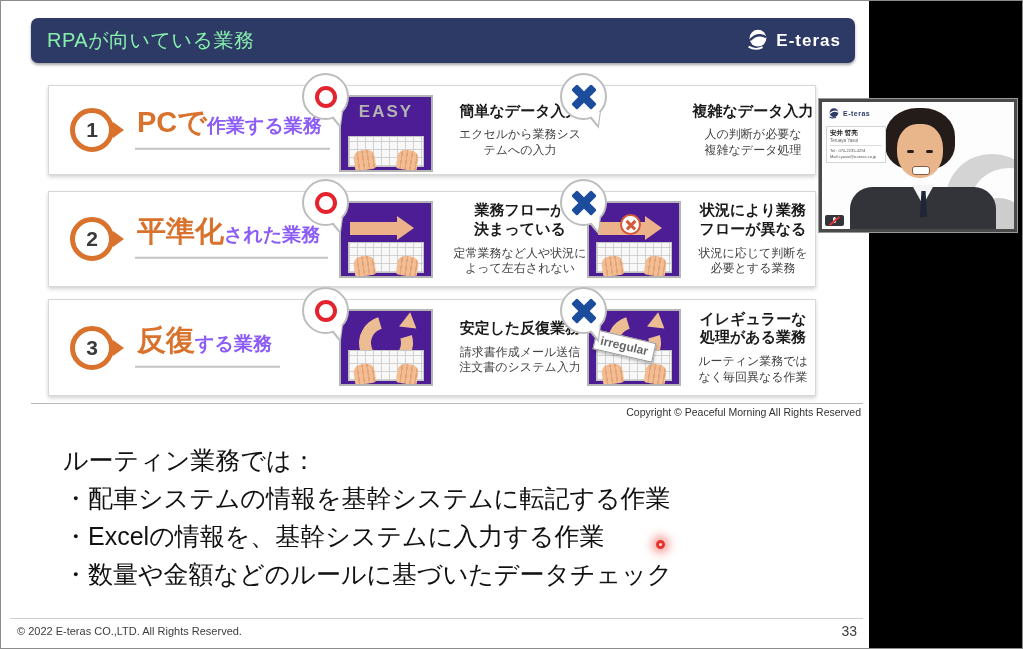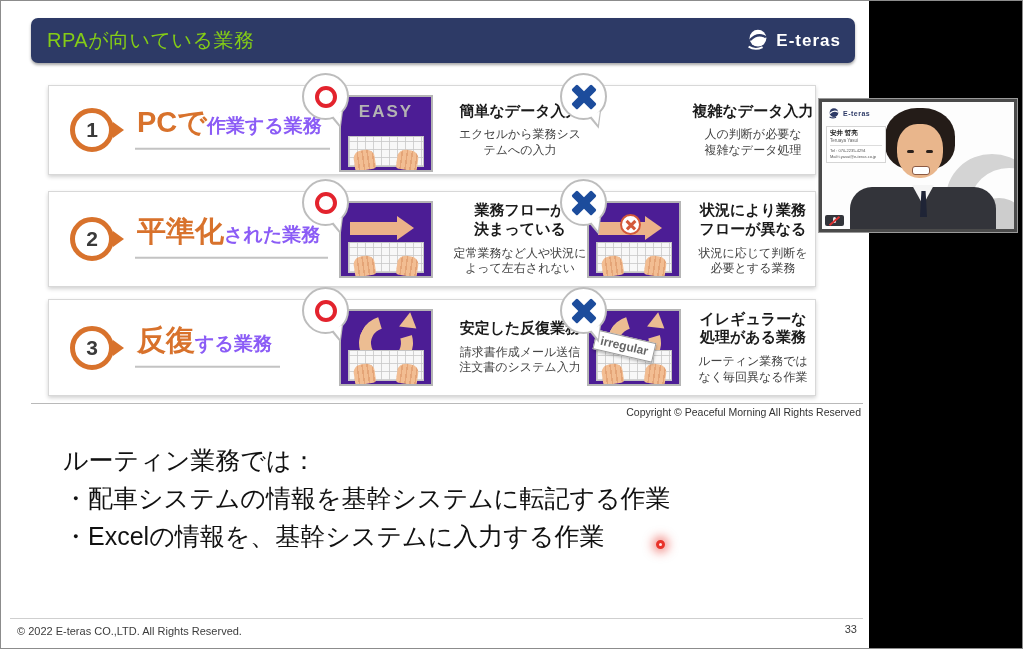--- a/index.html
+++ b/index.html
@@ -2,21 +2,21 @@
 <html><head>
 <meta charset="utf-8">
 <style>
   html,body{margin:0;padding:0;background:#e8e8e8;font-family:"Liberation Sans","DejaVu Sans",sans-serif;}
   .screen{position:relative;width:1023px;height:649px;background:#fff;border:1px solid #8c8c8c;overflow:hidden;box-sizing:border-box;}
   .black-strip{position:absolute;top:0;right:0;width:153px;height:649px;background:#000;}
 
   
   .title-bar{position:absolute;left:30px;top:17px;width:824px;height:45px;background:#2d3a66;border-radius:7px;
              display:flex;align-items:center;box-shadow:0 2px 3px rgba(0,0,0,.35);z-index:2;}
-  .title-text{color:#84cc16;font-size:20px;letter-spacing:.5px;padding-left:16px;}
+  .title-text{color:#86efac;font-size:20px;letter-spacing:.5px;padding-left:16px;}
   .brand{position:absolute;right:14px;top:0;height:45px;display:flex;align-items:center;gap:5px;}
   .brand-name{color:#fff;font-size:17px;font-weight:bold;letter-spacing:1px;}
 
   
   .row{position:absolute;left:47px;width:768px;background:#fff;border:1px solid #d8d8d8;
        box-shadow:0 2px 4px rgba(0,0,0,.18);box-sizing:border-box;}
   .numwrap{position:absolute;left:21px;top:50%;transform:translateY(-50%);width:62px;height:44px;}
   .numcircle{position:absolute;left:0;top:0;width:44px;height:44px;border:5px solid #d8722c;border-radius:50%;
              box-sizing:border-box;display:flex;align-items:center;justify-content:center;background:#fff;}
   .numtext{font-size:21px;font-weight:bold;color:#3a3a3a;}
@@ -76,21 +76,21 @@
   .graphic-divider{position:absolute;left:30px;top:402px;width:832px;height:1px;background:#b9b9b9;}
   .graphic-copyright{position:absolute;right:161px;top:405px;font-size:10.5px;color:#333;}
 
   .notes-heading{position:absolute;left:62px;top:443px;font-size:25px;color:#111;}
   .notes-bullet{position:absolute;left:62px;font-size:25px;color:#111;white-space:nowrap;}
   .laser-dot{position:absolute;left:655px;top:539px;width:9px;height:9px;border:3px solid #e8332a;border-radius:50%;
              background:#ffe9e7;box-sizing:border-box;box-shadow:0 0 10px 4px rgba(232,51,42,.5);}
 
   .footer-line{position:absolute;left:9px;top:617px;width:853px;height:1px;background:#cfcfcf;}
   .footer-copy{position:absolute;left:16px;top:624px;font-size:11px;color:#3c3c3c;}
-  .footer-page{position:absolute;left:826px;top:622px;width:30px;text-align:right;font-size:11px;color:#3c3c3c;}
+  .footer-page{position:absolute;left:826px;top:622px;width:30px;text-align:right;font-size:14px;color:#3c3c3c;}
 
   
   .webcam{position:absolute;left:818px;top:98px;width:198px;height:133px;background:#fdfdfd;border:3px solid #4a4a4a;
           box-shadow:0 0 0 1px #9a9a9a;box-sizing:border-box;overflow:hidden;}
   .wc-swoosh1{position:absolute;right:-24px;top:52px;width:92px;height:88px;border-radius:50%;background:#d4d4d4;}
   .wc-swoosh2{position:absolute;right:-34px;top:66px;width:78px;height:74px;border-radius:50%;background:#fdfdfd;}
   .wc-swoosh3{position:absolute;right:-12px;top:96px;width:54px;height:52px;border-radius:50%;background:#cdcdcd;}
   .wc-logo{position:absolute;left:5px;top:5px;display:flex;align-items:center;gap:3px;}
   .wc-logo span{font-size:7px;font-weight:bold;color:#2d3a66;letter-spacing:.5px;}
   .namecard{position:absolute;left:4px;top:24px;width:60px;background:rgba(255,255,255,.92);border:1px solid #d5d5d5;
@@ -281,20 +281,21 @@
 なく毎回異なる作業</div>
     </div>
   </div>
 
   <div class="graphic-divider"></div>
   <div class="graphic-copyright">Copyright © Peaceful Morning All Rights Reserved</div>
 
   <div class="notes-heading">ルーティン業務では：</div>
   <div class="notes-bullet" style="top:481px">・配車システムの情報を基幹システムに転記する作業</div>
   <div class="notes-bullet" style="top:519px">・Excelの情報を、基幹システムに入力する作業</div>
+  <div class="notes-bullet" style="top:557px">・数量や金額などのルールに基づいたデータチェック</div>
   <div class="laser-dot"></div>
 
   <div class="footer-line"></div>
   <div class="footer-copy">© 2022 E-teras CO.,LTD. All Rights Reserved.</div>
   <div class="footer-page">33</div>
 
   <div class="webcam">
     <i class="wc-swoosh1"></i>
     <i class="wc-swoosh2"></i>
     <i class="wc-swoosh3"></i>

